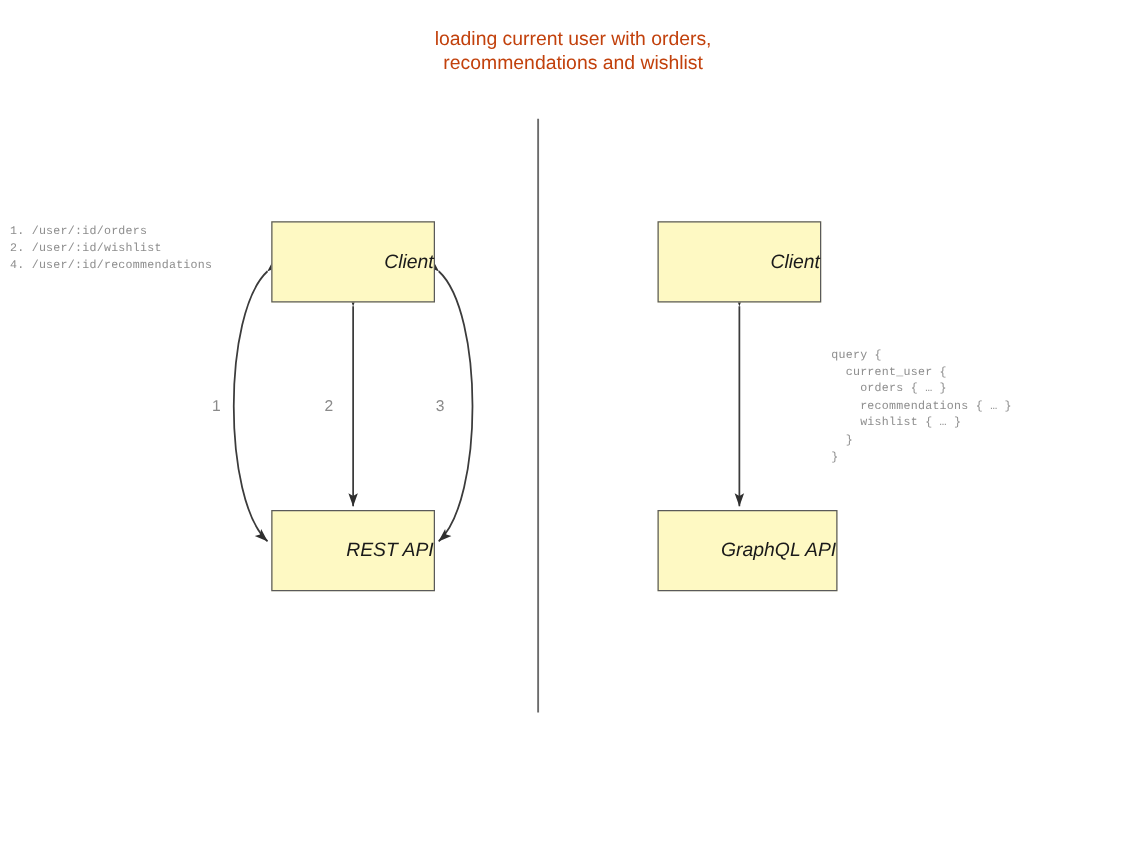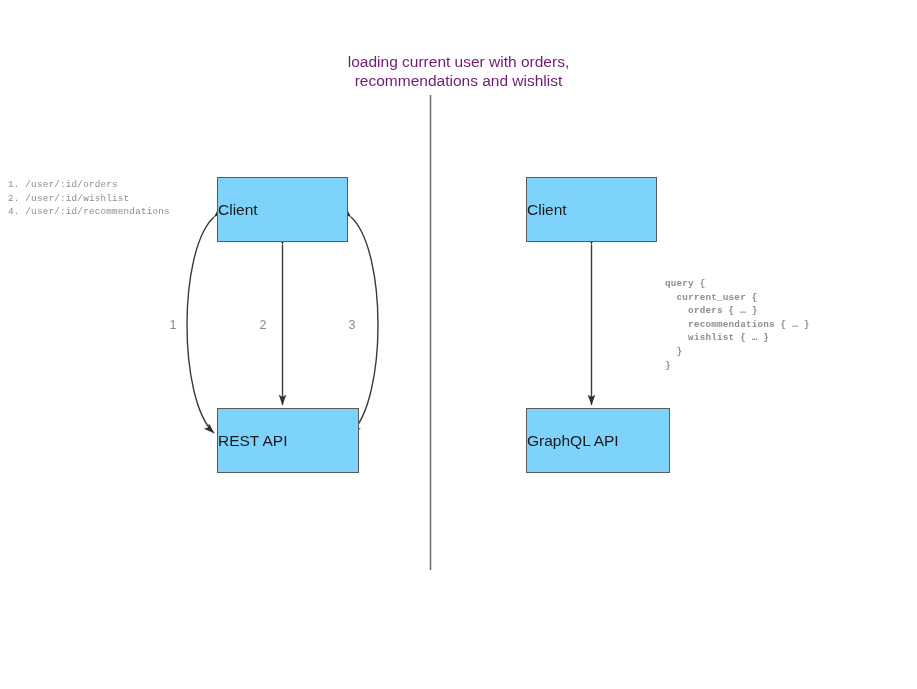--- a/index.html
+++ b/index.html
@@ -25,41 +25,41 @@
   }
 
   .title {
     position: absolute;
     left: 0;
     top: 22px;
     width: 917px;
     text-align: center;
     font-size: 15.5px;
     line-height: 19px;
-    color: #701a75;
+    color: #c2410c;
     font-family: "Liberation Sans", sans-serif;
     white-space: pre-line;
-    margin-top: 30px;
   }
 
   .node {
     position: absolute;
     box-sizing: border-box;
-    background: #7dd3fc;
+    background: #fef9c3;
     border: 1.6px solid #5a5a5a;
     display: flex;
     align-items: center;
-    justify-content: flex-start;
+    justify-content: flex-end;
     font-size: 15.5px;
     color: #1a1a1a;
     font-family: "Liberation Sans", sans-serif;
+    font-style: italic;
   }
 
   .node-client-rest  { left: 217px; top: 177px; width: 131px; height: 65px; }
-  .node-rest-api     { left: 217px; top: 408px; width: 142px; height: 65px; }
+  .node-rest-api     { left: 217px; top: 408px; width: 131px; height: 65px; }
   .node-client-gql   { left: 526px; top: 177px; width: 131px; height: 65px; }
   .node-graphql-api  { left: 526px; top: 408px; width: 144px; height: 65px; }
 
   .edge-label {
     position: absolute;
     font-size: 12.5px;
     color: #8a8a8a;
     font-family: "Liberation Sans", sans-serif;
     text-align: center;
     width: 20px;
@@ -71,21 +71,21 @@
   .code-block {
     position: absolute;
     font-family: "Liberation Mono", "DejaVu Sans Mono", monospace;
     font-size: 9.3px;
     line-height: 13.6px;
     color: #8d8d8d;
     white-space: pre;
     letter-spacing: 0.2px;
   }
   .rest-endpoints { left: 8px; top: 178px; }
-  .graphql-query  { left: 665px; top: 277px; font-weight: bold; }
+  .graphql-query  { left: 665px; top: 277px; }
 </style>
 </head>
 <body>
 
 <svg id="canvas" viewBox="0 0 917 689" xmlns="http://www.w3.org/2000/svg">
   <defs>
     <marker id="ah" markerWidth="9" markerHeight="9" refX="7.4" refY="3.1" orient="auto" markerUnits="strokeWidth">
       <path d="M0,0.4 L7.6,3.1 L0,5.8 L1.6,3.1 Z" fill="#2f2f2f"></path>
     </marker>
   </defs>

